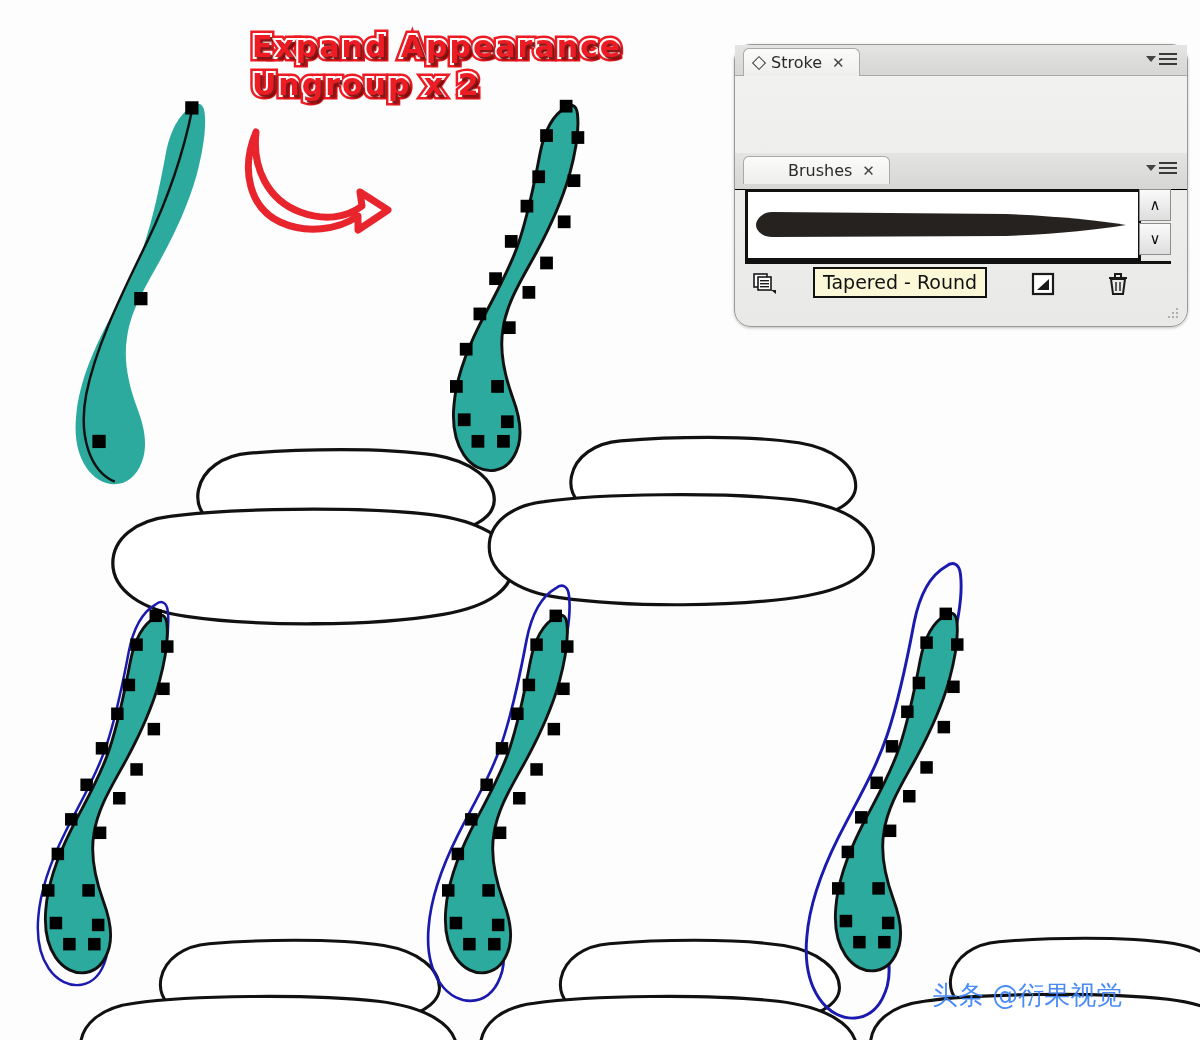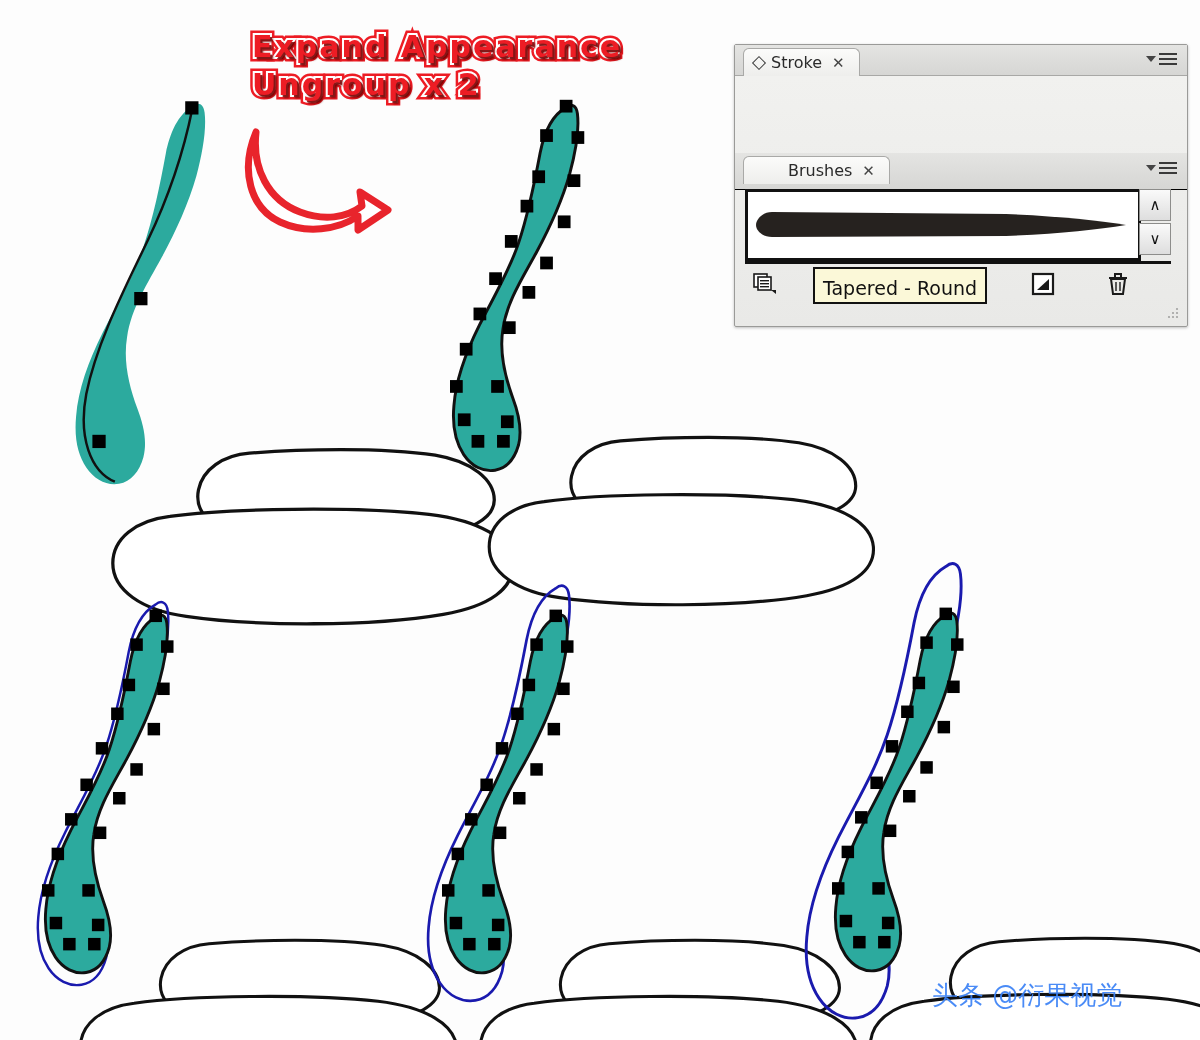--- a/index.html
+++ b/index.html
@@ -36,21 +36,21 @@
   .cal-wrap{position:relative;display:block;height:38px;}
   .cal-back{position:absolute;left:0;top:0;color:transparent;-webkit-text-stroke:9px #ED1C24;}
   .cal-mid{position:absolute;left:0;top:0;color:transparent;-webkit-text-stroke:4px #ffffff;}
   .cal-front{position:absolute;left:0;top:0;color:#ED1C24;-webkit-text-stroke:0;}
 
   
   #ai-panel{
     left:722px;top:44px;width:452px;height:281px;
     background:linear-gradient(180deg,#f2f2f0 0%,#e9e9e7 100%);
     border:1px solid #9a9a98;
-    border-radius:2px;
+    border-radius:17px;
     box-shadow:0 1px 3px rgba(0,0,0,.25);
   }
   .win-btn{
     position:absolute;color:#3a3a3a;font-size:17px;line-height:1;
     cursor:pointer;user-select:none;
   }
   #win-min{right:48px;top:12px;font-size:19px;font-weight:bold;}
   #win-close{right:18px;top:8px;font-size:20px;}
 
   .tabstrip{
@@ -148,21 +148,21 @@
     font-size:15px;color:#111;cursor:pointer;
   }
   #brush-toolbar{
     position:absolute;left:10px;top:216px;width:426px;height:42px;
     border-top:3px solid #111;
   }
   .tb-icon{position:absolute;top:8px;cursor:pointer;color:#1a1a1a;}
   #tooltip{
     position:absolute;left:78px;top:222px;
     background:#fbf8d8;border:2px solid #111;
-    padding:8px 8px 3px;
+    padding:2px 8px 3px;
     font-size:19px;color:#111;
     font-family:"DejaVu Sans", sans-serif;
     white-space:nowrap;
     z-index:20;
   }
   #grip{position:absolute;right:7px;bottom:6px;width:14px;height:14px;opacity:.55;}
 
   
   #watermark{
     left:920px;top:978px;

